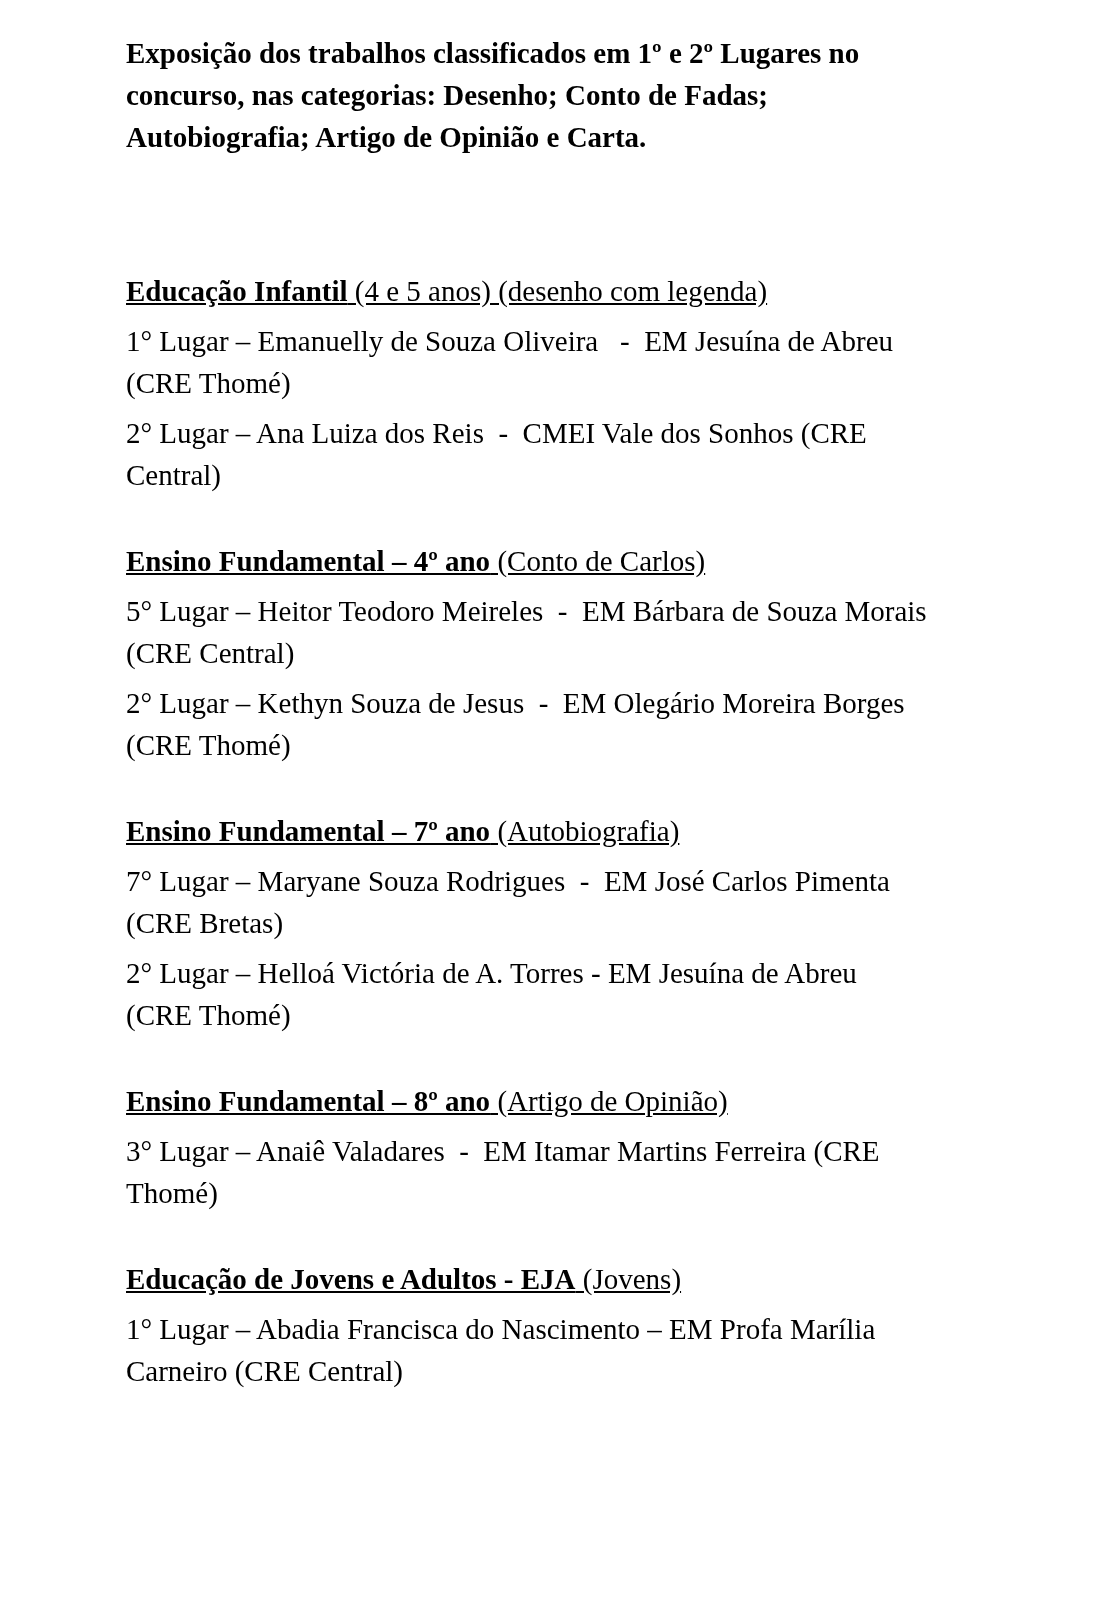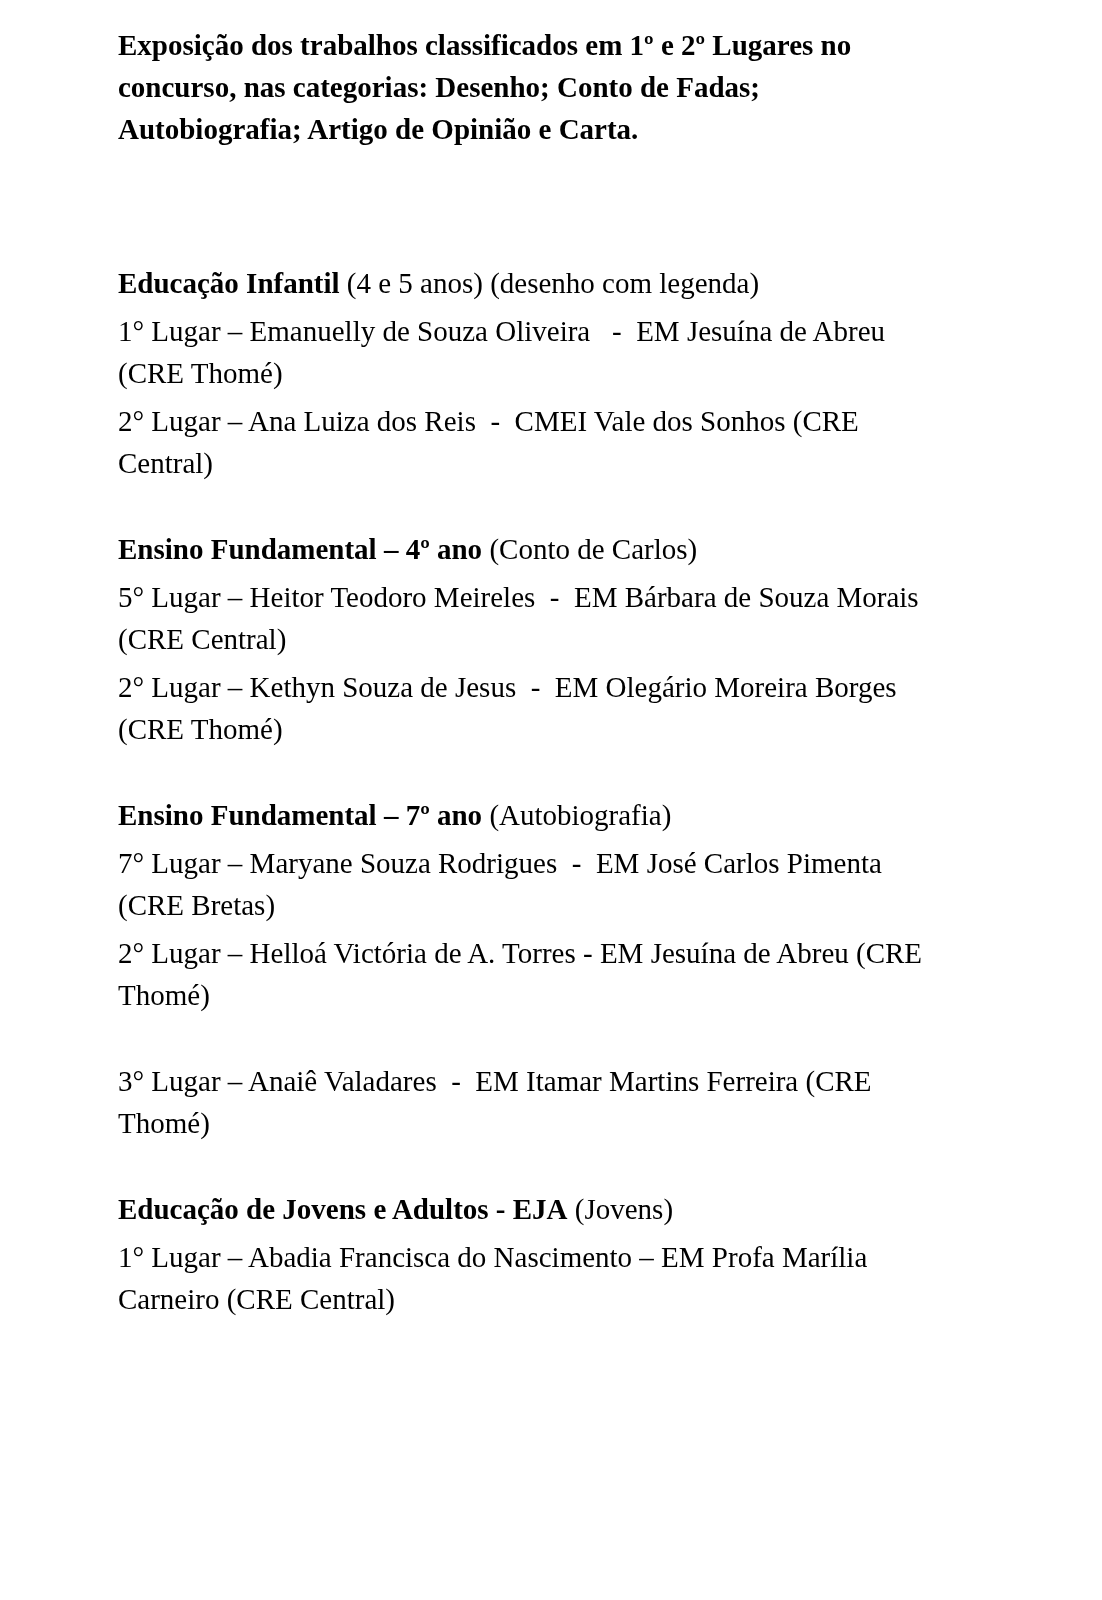--- a/index.html
+++ b/index.html
@@ -15,35 +15,36 @@
     overflow: hidden;
     font-family: "Liberation Serif", "DejaVu Serif", serif;
     color: #000000;
   }
   .content {
     width: 820px;
     margin-left: 118px;
     padding-top: 24px;
   }
   .content p {
-    margin: 0;
+    margin: 8px;
     font-size: 29px;
     line-height: 42px;
     white-space: pre-wrap;
     word-break: normal;
   }
   .doc-title {
     font-weight: bold;
     margin-bottom: 112px !important;
   }
   .section {
     margin-bottom: 44px;
   }
   .section-heading {
     margin-bottom: 6px !important;
+    text-decoration: underline;
   }
   .section-heading .bold-part {
     font-weight: bold;
   }
   .entry {
     margin-bottom: 6px !important;
   }
 </style>
 </head>
 <body>
@@ -65,20 +66,21 @@
       <p class="entry">2° Lugar – Kethyn Souza de Jesus  -  EM Olegário Moreira Borges (CRE Thomé)</p>
     </div>
 
     <div class="section">
       <p class="section-heading"><span class="bold-part">Ensino Fundamental – 7º ano</span><span> (Autobiografia)</span></p>
       <p class="entry">7° Lugar – Maryane Souza Rodrigues  -  EM José Carlos Pimenta (CRE Bretas)</p>
       <p class="entry">2° Lugar – Helloá Victória de A. Torres - EM Jesuína de Abreu (CRE Thomé)</p>
     </div>
 
     <div class="section">
+      <p class="section-heading"><span class="bold-part">Ensino Fundamental – 8º ano</span><span> (Artigo de Opinião)</span></p>
       <p class="entry">3° Lugar – Anaiê Valadares  -  EM Itamar Martins Ferreira (CRE Thomé)</p>
     </div>
 
     <div class="section">
       <p class="section-heading"><span class="bold-part">Educação de Jovens e Adultos - EJA</span><span> (Jovens)</span></p>
       <p class="entry">1° Lugar – Abadia Francisca do Nascimento – EM Profa Marília Carneiro (CRE Central)</p>
     </div>
 
   </div>
 </div>

